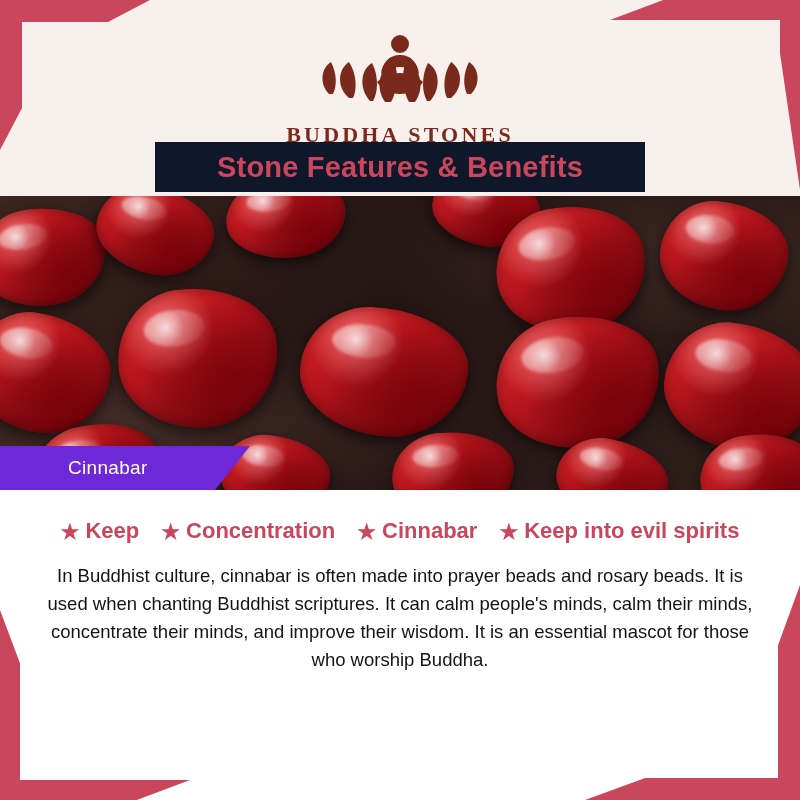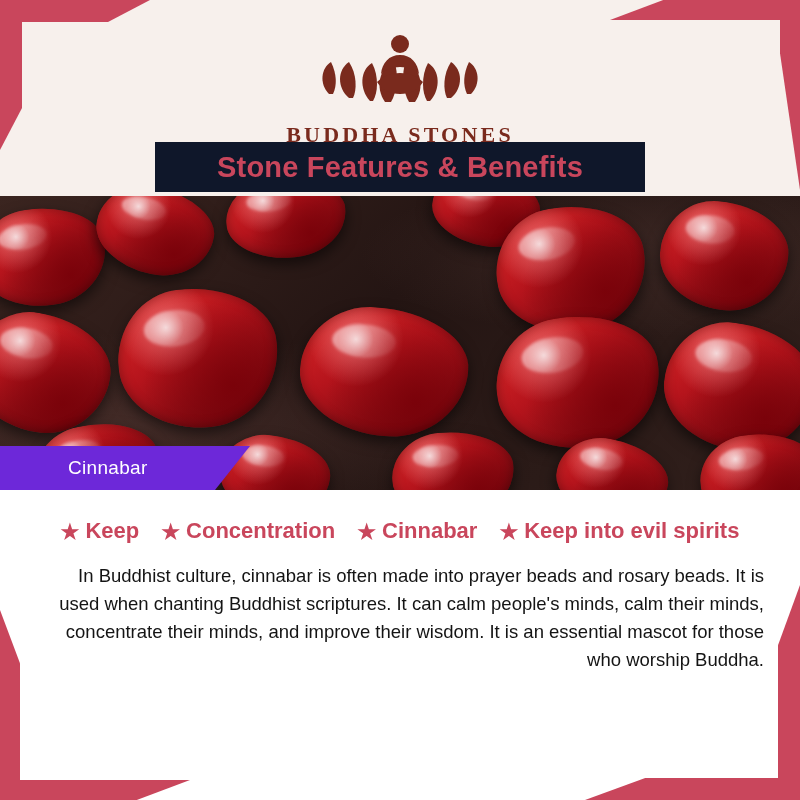--- a/index.html
+++ b/index.html
@@ -199,21 +199,21 @@
   .feature .star {
     font-size: 21px;
     line-height: 1;
     color: #c9465c;
   }
   .description {
     margin: 18px 36px 0 36px;
     font-size: 18.5px;
     line-height: 1.52;
     color: #141414;
-    text-align: right;
+    text-align: center;
   }
 </style>
 </head>
 <body>
 
 <div class="page">
 
   <div class="corner corner-tl"></div>
   <div class="corner corner-tl2"></div>
   <div class="corner corner-tr"></div>

